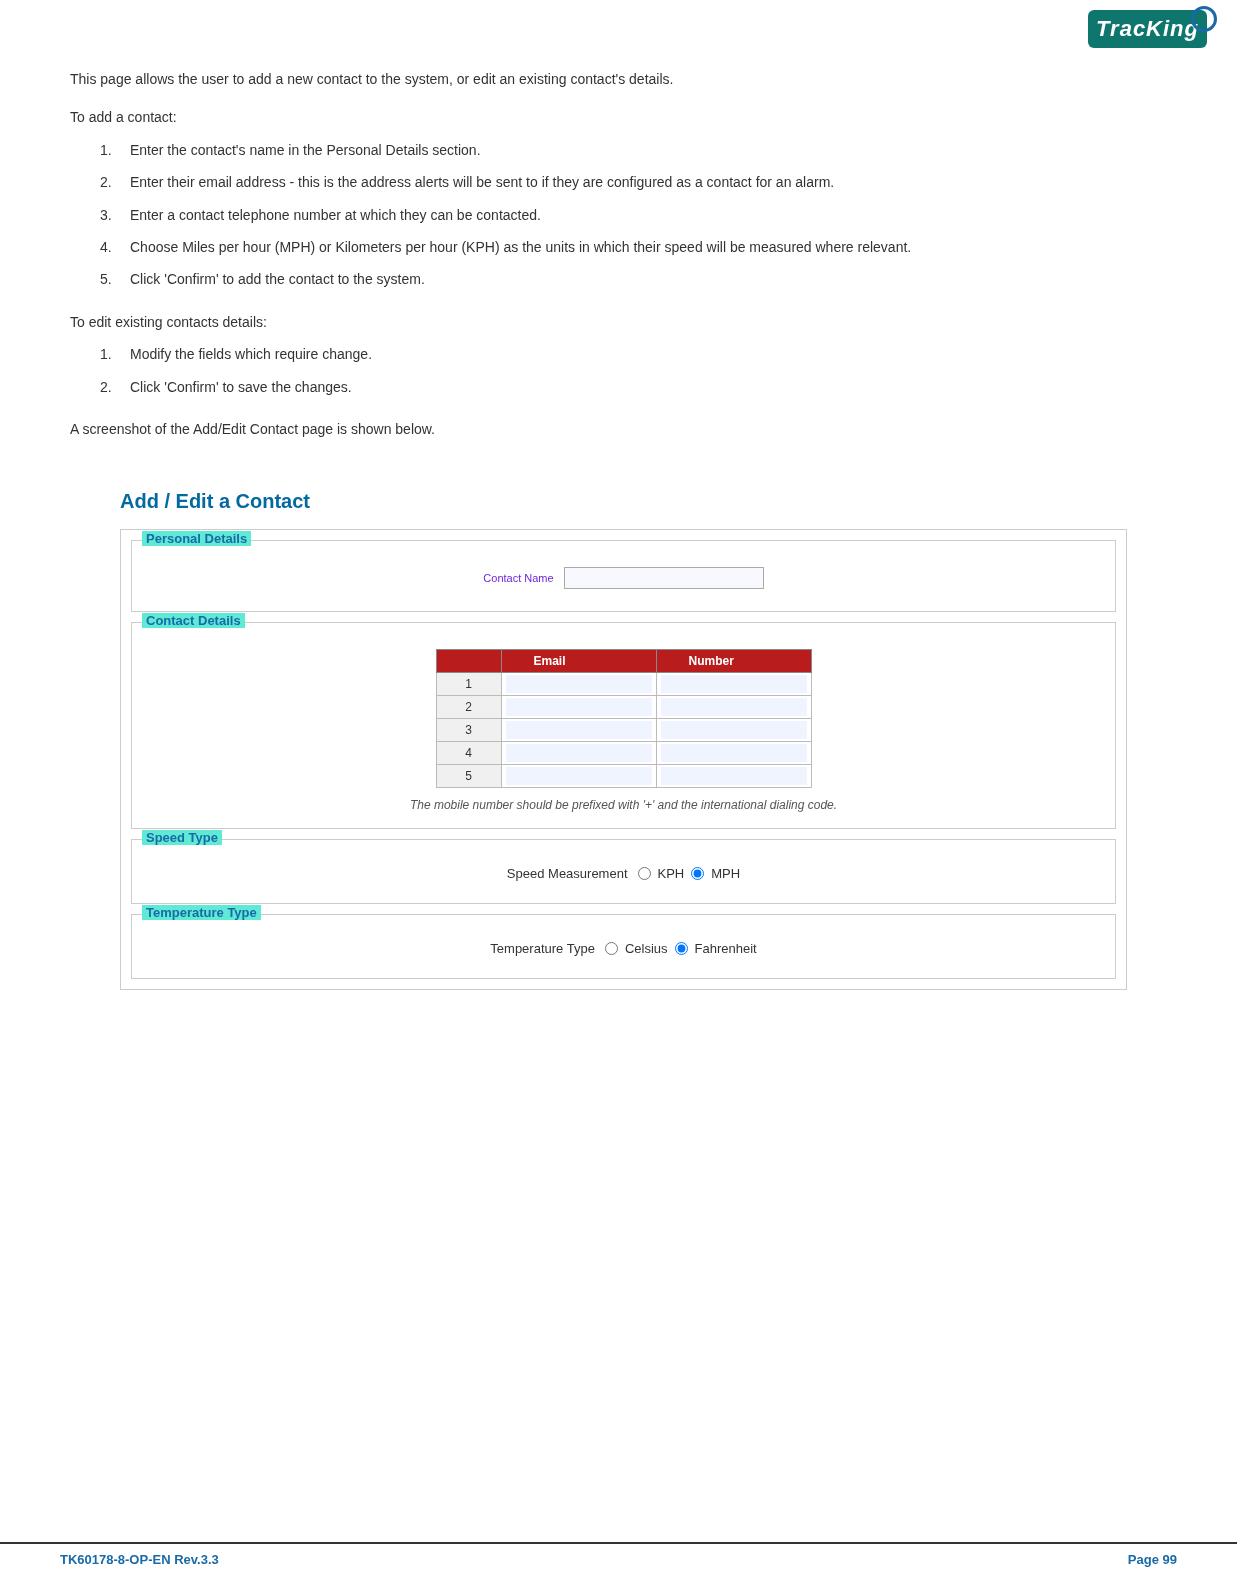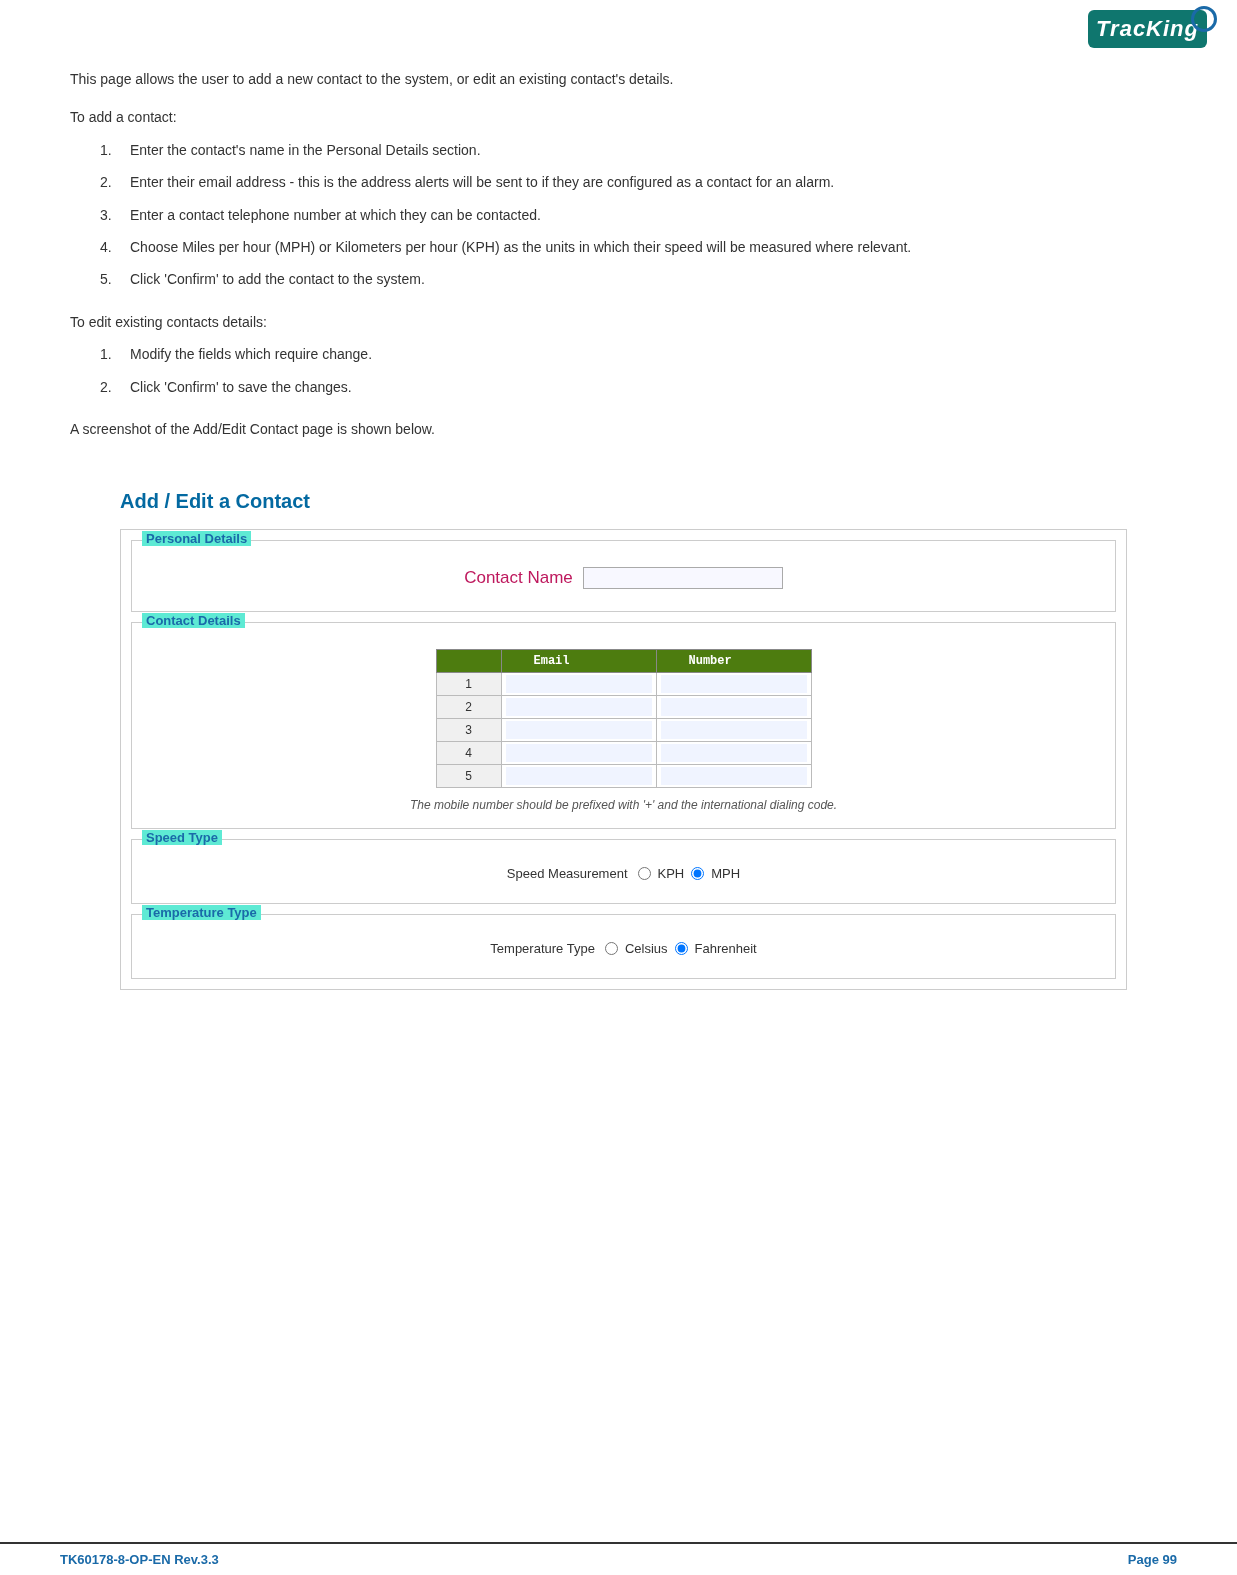--- a/index.html
+++ b/index.html
@@ -140,22 +140,22 @@
     
     .personal-details-row {
       display: flex;
       justify-content: center;
       align-items: center;
       padding: 16px 10px 6px 10px;
       gap: 10px;
     }
 
     .personal-details-row label {
-      font-size: 17px;
-      color: #be185d;
+      font-size: 11px;
+      color: #6d28d9;
     }
 
     .personal-details-row input[type="text"] {
       width: 200px;
       height: 22px;
       border: 1px solid #aaa;
       padding: 2px 4px;
       font-size: 12px;
       background: #f8f8ff;
     }
@@ -166,27 +166,26 @@
       justify-content: center;
       margin-top: 16px;
     }
 
     .contact-table {
       border-collapse: collapse;
       font-size: 12px;
     }
 
     .contact-table th {
-      background: #4d7c0f;
+      background: #b91c1c;
       color: #fff;
       padding: 4px 32px;
       border: 1px solid #888;
       text-align: left;
       font-size: 12px;
-      font-family: Liberation Mono, monospace;
     }
 
     .contact-table td {
       border: 1px solid #bbb;
       padding: 2px 4px;
       height: 20px;
       min-width: 120px;
     }
 
     .contact-table td.row-num {

